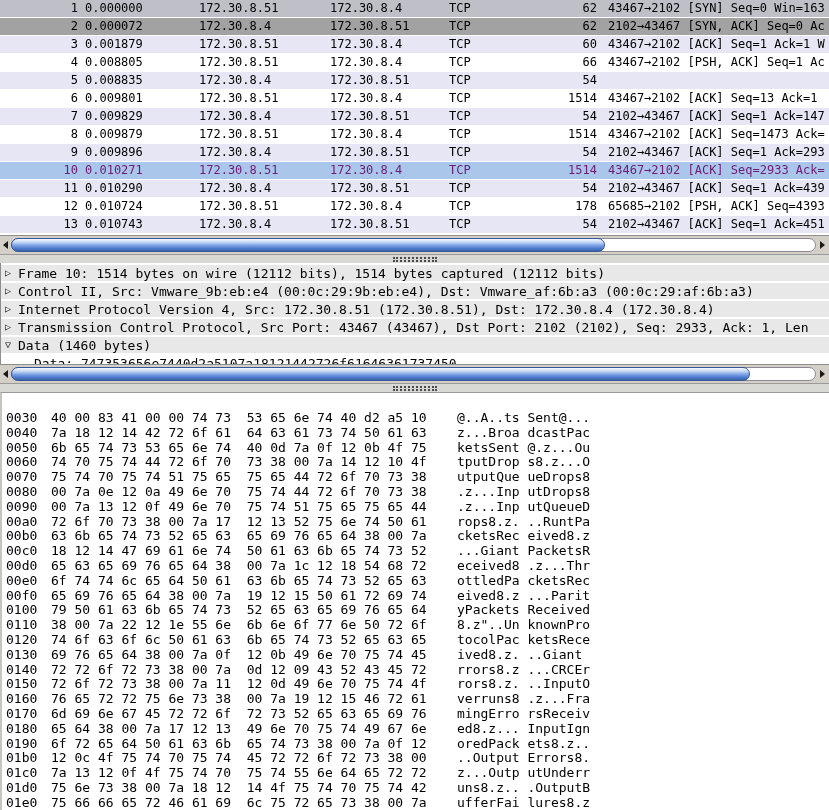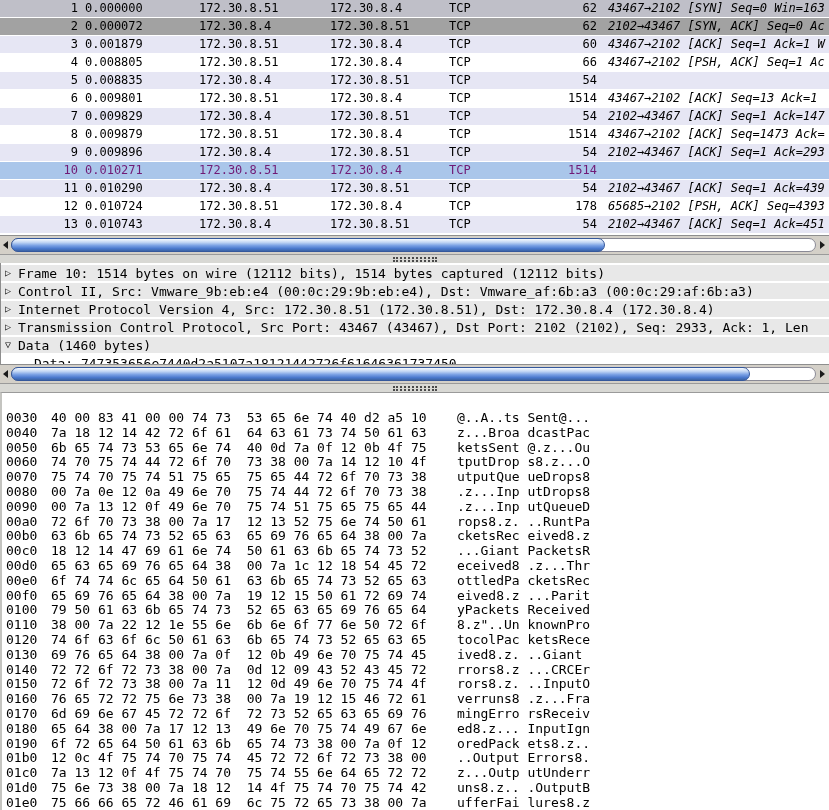--- a/index.html
+++ b/index.html
@@ -10,21 +10,21 @@
   .packet-list { height:235px; overflow:hidden; background:#fff; }
   .plrow { display:flex; height:18px; line-height:17px; font-size:12px;
            border-bottom:1px solid #ffffff; overflow:hidden; }
   .plrow span { white-space:nowrap; overflow:hidden; flex:0 0 auto; }
   .c-no   { width:78px;  text-align:right; }
   .c-time { width:114px; margin-left:7px; }
   .c-src  { width:131px; }
   .c-dst  { width:119px; }
   .c-proto{ width:81px;  }
   .c-len  { width:67px;  text-align:right; }
-  .c-info { margin-left:11px; flex:1 1 auto !important;font-style:italic; }
+  .c-info { margin-left:11px; flex:1 1 auto !important; }
   .row-syn-light { background:#bfbfc8; }
   .row-syn-dark  { background:#a2a2a2; }
   .row-stripe    { background:#e6e6f4; }
   .row-plain     { background:#ffffff; }
   .row-selected  { background:#aac6ea; color:#701a75; }
 
   
   .sbstrip { position:relative; height:20px; background:#d4d0c8;
              border-top:1px solid #8e8e8e; border-bottom:1px solid #9a9a9a; }
   .sb-arrow { position:absolute; top:0; width:11px; height:18px;
@@ -150,20 +150,21 @@
       <span class="c-len">54</span>
       <span class="c-info">2102→43467 [ACK] Seq=1 Ack=293</span>
     </div>
     <div class="plrow row-selected">
       <span class="c-no">10</span>
       <span class="c-time">0.010271</span>
       <span class="c-src">172.30.8.51</span>
       <span class="c-dst">172.30.8.4</span>
       <span class="c-proto">TCP</span>
       <span class="c-len">1514</span>
+      <span class="c-info">43467→2102 [ACK] Seq=2933 Ack=</span>
     </div>
     <div class="plrow row-stripe">
       <span class="c-no">11</span>
       <span class="c-time">0.010290</span>
       <span class="c-src">172.30.8.4</span>
       <span class="c-dst">172.30.8.51</span>
       <span class="c-proto">TCP</span>
       <span class="c-len">54</span>
       <span class="c-info">2102→43467 [ACK] Seq=1 Ack=439</span>
     </div>
@@ -249,21 +250,21 @@
     <div class="hexline"><span class="hoff">0030</span><span class="hbytes">40 00 83 41 00 00 74 73  53 65 6e 74 40 d2 a5 10</span><span class="hascii">@..A..ts Sent@...</span></div>
     <div class="hexline"><span class="hoff">0040</span><span class="hbytes">7a 18 12 14 42 72 6f 61  64 63 61 73 74 50 61 63</span><span class="hascii">z...Broa dcastPac</span></div>
     <div class="hexline"><span class="hoff">0050</span><span class="hbytes">6b 65 74 73 53 65 6e 74  40 0d 7a 0f 12 0b 4f 75</span><span class="hascii">ketsSent @.z...Ou</span></div>
     <div class="hexline"><span class="hoff">0060</span><span class="hbytes">74 70 75 74 44 72 6f 70  73 38 00 7a 14 12 10 4f</span><span class="hascii">tputDrop s8.z...O</span></div>
     <div class="hexline"><span class="hoff">0070</span><span class="hbytes">75 74 70 75 74 51 75 65  75 65 44 72 6f 70 73 38</span><span class="hascii">utputQue ueDrops8</span></div>
     <div class="hexline"><span class="hoff">0080</span><span class="hbytes">00 7a 0e 12 0a 49 6e 70  75 74 44 72 6f 70 73 38</span><span class="hascii">.z...Inp utDrops8</span></div>
     <div class="hexline"><span class="hoff">0090</span><span class="hbytes">00 7a 13 12 0f 49 6e 70  75 74 51 75 65 75 65 44</span><span class="hascii">.z...Inp utQueueD</span></div>
     <div class="hexline"><span class="hoff">00a0</span><span class="hbytes">72 6f 70 73 38 00 7a 17  12 13 52 75 6e 74 50 61</span><span class="hascii">rops8.z. ..RuntPa</span></div>
     <div class="hexline"><span class="hoff">00b0</span><span class="hbytes">63 6b 65 74 73 52 65 63  65 69 76 65 64 38 00 7a</span><span class="hascii">cketsRec eived8.z</span></div>
     <div class="hexline"><span class="hoff">00c0</span><span class="hbytes">18 12 14 47 69 61 6e 74  50 61 63 6b 65 74 73 52</span><span class="hascii">...Giant PacketsR</span></div>
-    <div class="hexline"><span class="hoff">00d0</span><span class="hbytes">65 63 65 69 76 65 64 38  00 7a 1c 12 18 54 45 72</span><span class="hascii">eceived8 .z...Thr</span></div>
+    <div class="hexline"><span class="hoff">00d0</span><span class="hbytes">65 63 65 69 76 65 64 38  00 7a 1c 12 18 54 68 72</span><span class="hascii">eceived8 .z...Thr</span></div>
     <div class="hexline"><span class="hoff">00e0</span><span class="hbytes">6f 74 74 6c 65 64 50 61  63 6b 65 74 73 52 65 63</span><span class="hascii">ottledPa cketsRec</span></div>
     <div class="hexline"><span class="hoff">00f0</span><span class="hbytes">65 69 76 65 64 38 00 7a  19 12 15 50 61 72 69 74</span><span class="hascii">eived8.z ...Parit</span></div>
     <div class="hexline"><span class="hoff">0100</span><span class="hbytes">79 50 61 63 6b 65 74 73  52 65 63 65 69 76 65 64</span><span class="hascii">yPackets Received</span></div>
     <div class="hexline"><span class="hoff">0110</span><span class="hbytes">38 00 7a 22 12 1e 55 6e  6b 6e 6f 77 6e 50 72 6f</span><span class="hascii">8.z"..Un knownPro</span></div>
     <div class="hexline"><span class="hoff">0120</span><span class="hbytes">74 6f 63 6f 6c 50 61 63  6b 65 74 73 52 65 63 65</span><span class="hascii">tocolPac ketsRece</span></div>
     <div class="hexline"><span class="hoff">0130</span><span class="hbytes">69 76 65 64 38 00 7a 0f  12 0b 49 6e 70 75 74 45</span><span class="hascii">ived8.z. ..Giant</span></div>
     <div class="hexline"><span class="hoff">0140</span><span class="hbytes">72 72 6f 72 73 38 00 7a  0d 12 09 43 52 43 45 72</span><span class="hascii">rrors8.z ...CRCEr</span></div>
     <div class="hexline"><span class="hoff">0150</span><span class="hbytes">72 6f 72 73 38 00 7a 11  12 0d 49 6e 70 75 74 4f</span><span class="hascii">rors8.z. ..InputO</span></div>
     <div class="hexline"><span class="hoff">0160</span><span class="hbytes">76 65 72 72 75 6e 73 38  00 7a 19 12 15 46 72 61</span><span class="hascii">verruns8 .z...Fra</span></div>
     <div class="hexline"><span class="hoff">0170</span><span class="hbytes">6d 69 6e 67 45 72 72 6f  72 73 52 65 63 65 69 76</span><span class="hascii">mingErro rsReceiv</span></div>

